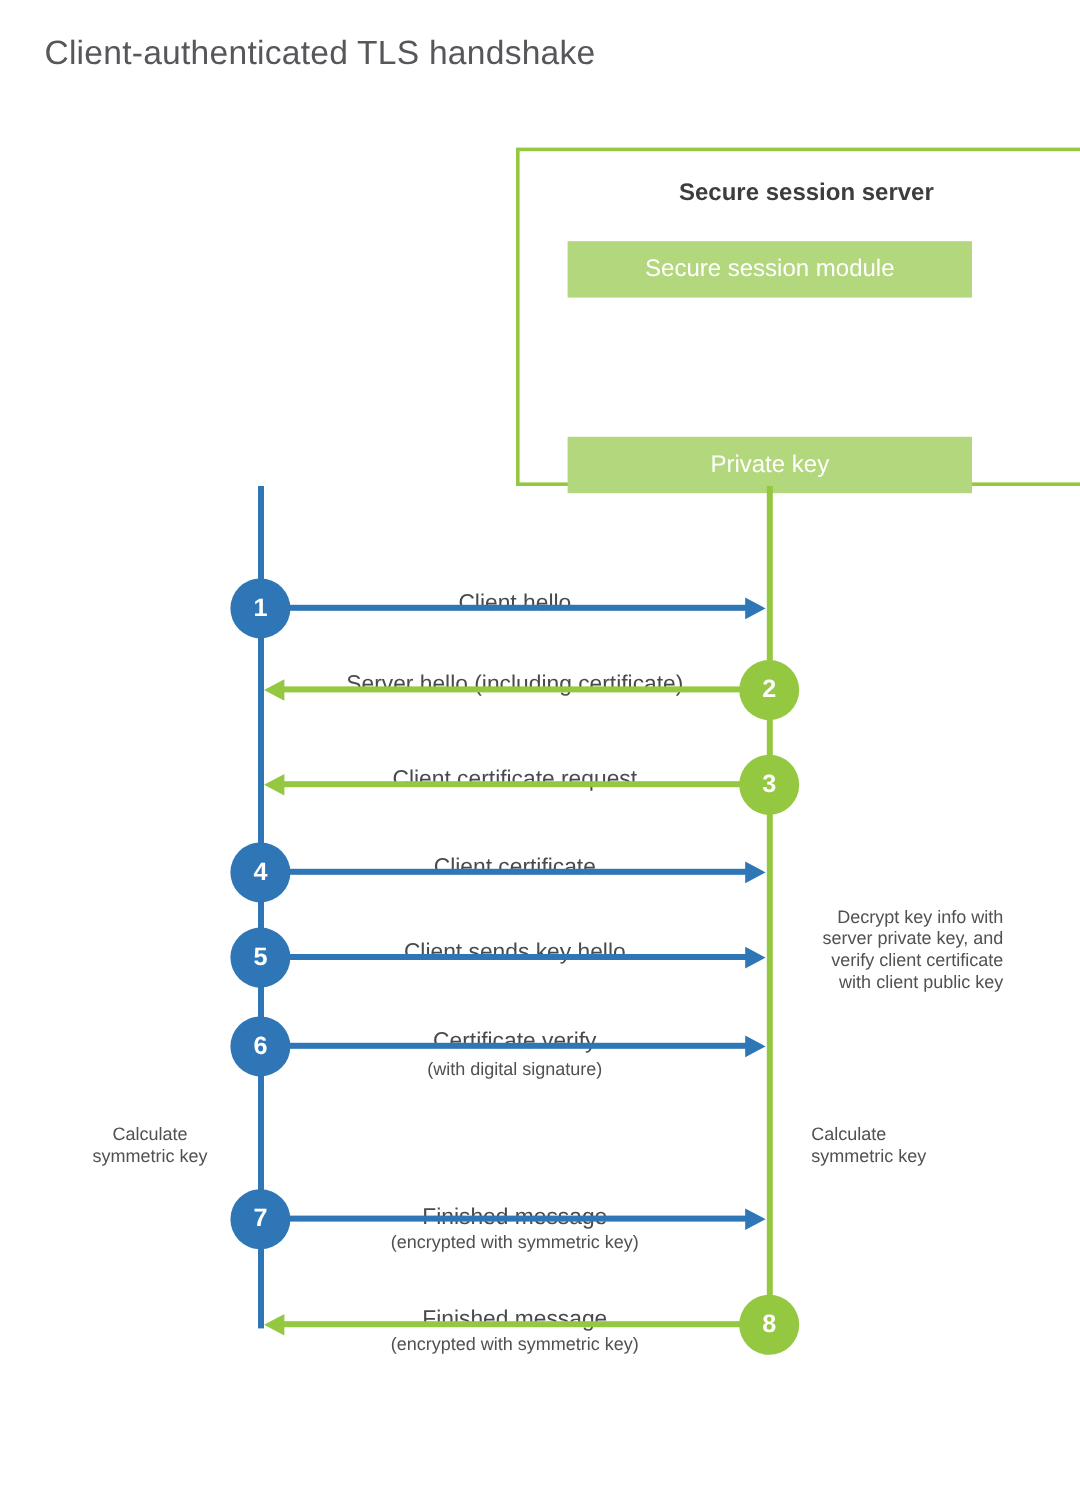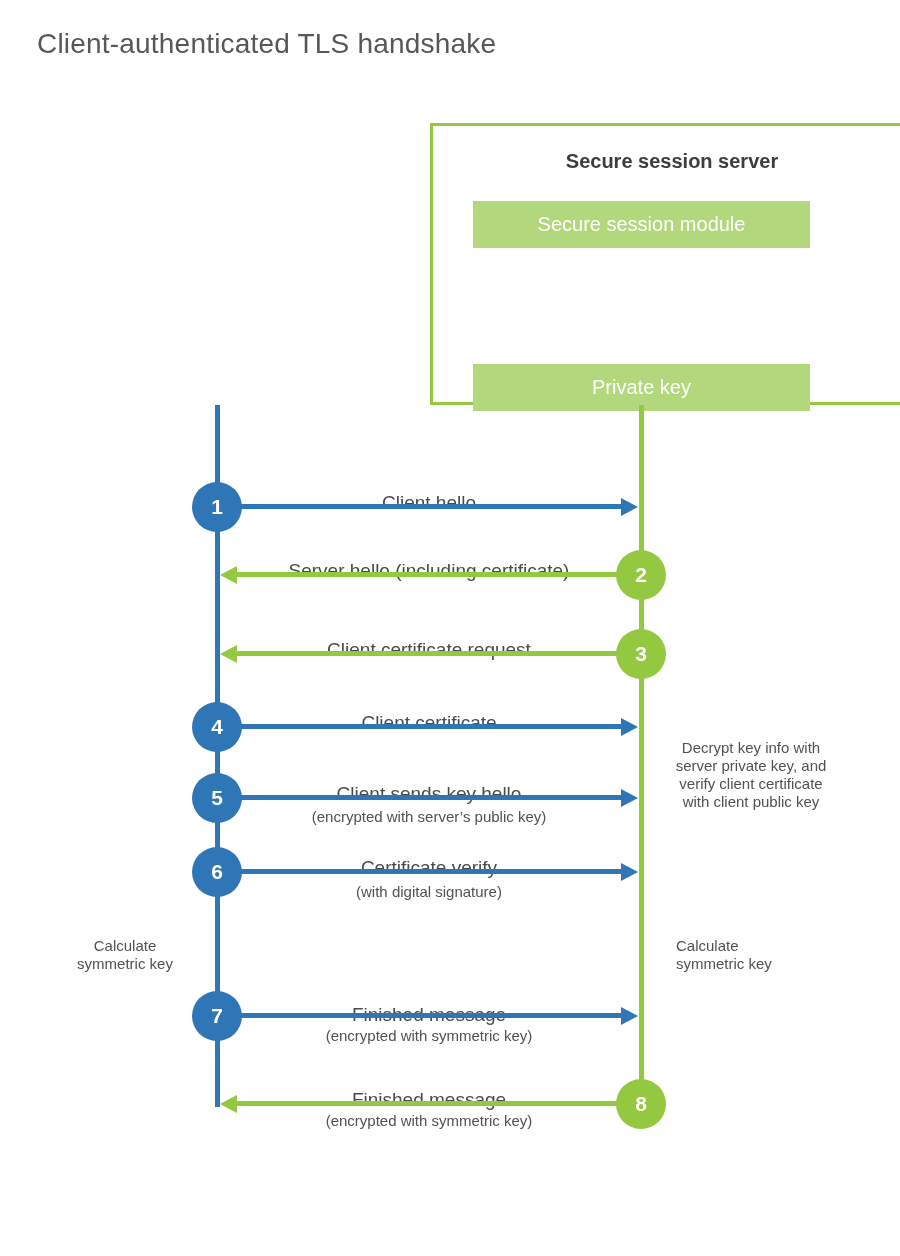--- a/index.html
+++ b/index.html
@@ -41,21 +41,21 @@
          border-top:9px solid transparent;border-bottom:9px solid transparent;}
   .ahead.right{left:621px;border-left:17px solid #2e76b5;}
   .ahead.left{left:220px;border-right:17px solid #94c840;}
 
   .msg{position:absolute;left:217px;width:424px;text-align:center;
        font-size:19px;color:#494a4c;margin-top:16px;}
   .sub{position:absolute;left:217px;width:424px;text-align:center;
        font-size:15px;color:#505154;}
 
   .note{position:absolute;font-size:15px;line-height:18px;color:#505154;white-space:pre-line;}
-  .note-decrypt{left:666px;top:739px;width:170px;text-align:center;}
+  .note-decrypt{left:666px;top:756px;width:170px;text-align:right;}
   .note-calc-left{left:62px;top:937px;width:126px;text-align:center;}
   .note-calc-right{left:676px;top:937px;width:130px;text-align:left;}
 </style>
 </head>
 <body>
 
 <div id="canvas">
 
   <div class="title">Client-authenticated TLS handshake</div>
 
@@ -90,21 +90,20 @@
 
   <div class="msg" style="top:696px">Client certificate</div>
   <div class="aline blue" style="top:724px"></div>
   <div class="ahead right" style="top:718px"></div>
   <div class="circle blue" style="top:702px">4</div>
 
   <div class="msg" style="top:767px">Client sends key hello</div>
   <div class="aline blue" style="top:795px"></div>
   <div class="ahead right" style="top:789px"></div>
   <div class="circle blue" style="top:773px">5</div>
-  <div class="sub" style="top:808px">(encrypted with server’s public key)</div>
 
   <div class="msg" style="top:841px">Certificate verify</div>
   <div class="aline blue" style="top:869px"></div>
   <div class="ahead right" style="top:863px"></div>
   <div class="circle blue" style="top:847px">6</div>
   <div class="sub" style="top:883px">(with digital signature)</div>
 
   <div class="msg" style="top:988px">Finished message</div>
   <div class="aline blue" style="top:1013px"></div>
   <div class="ahead right" style="top:1007px"></div>

